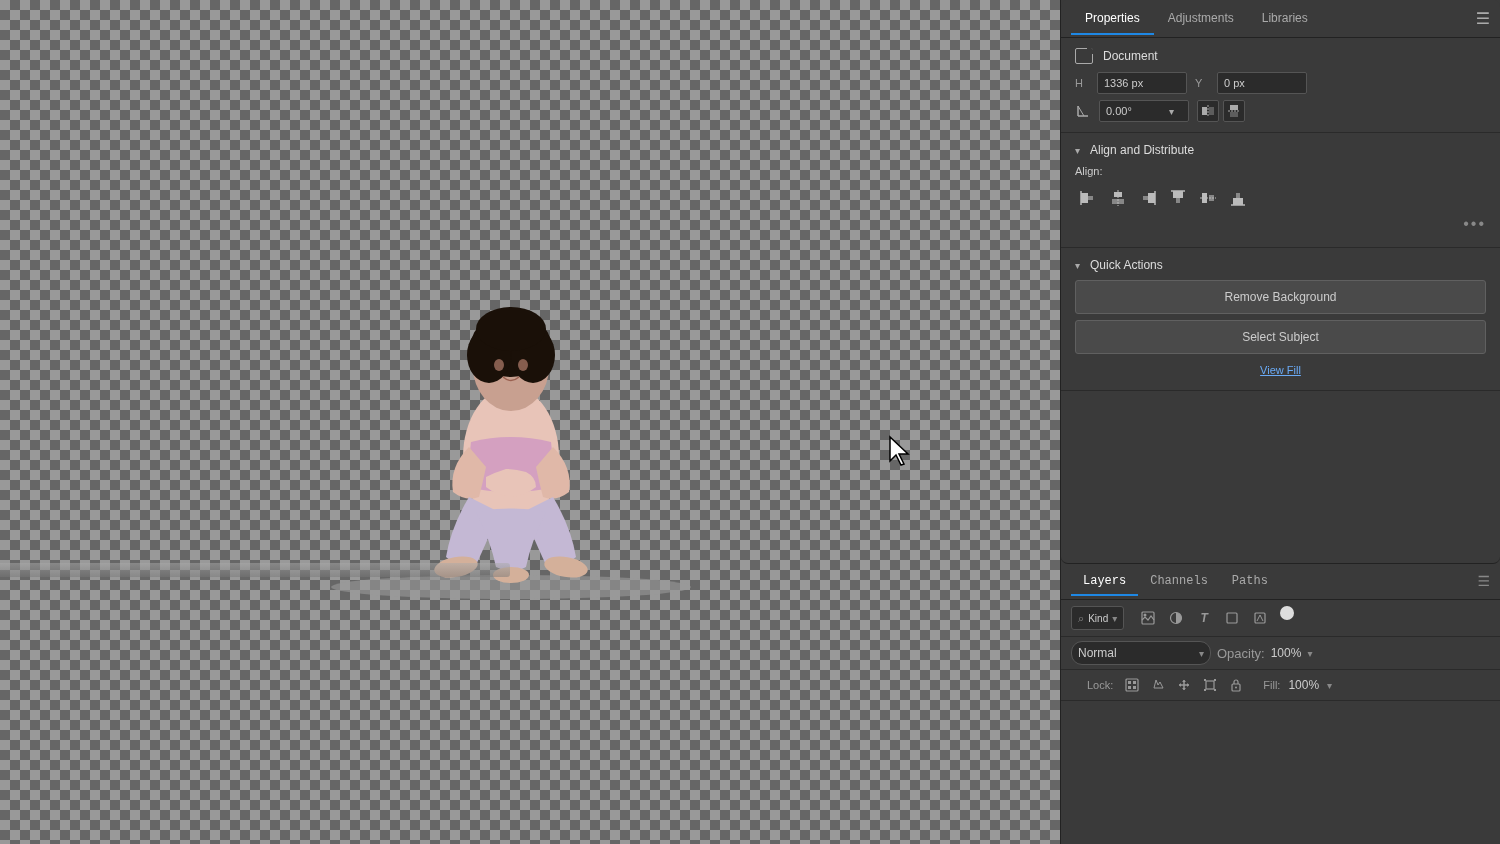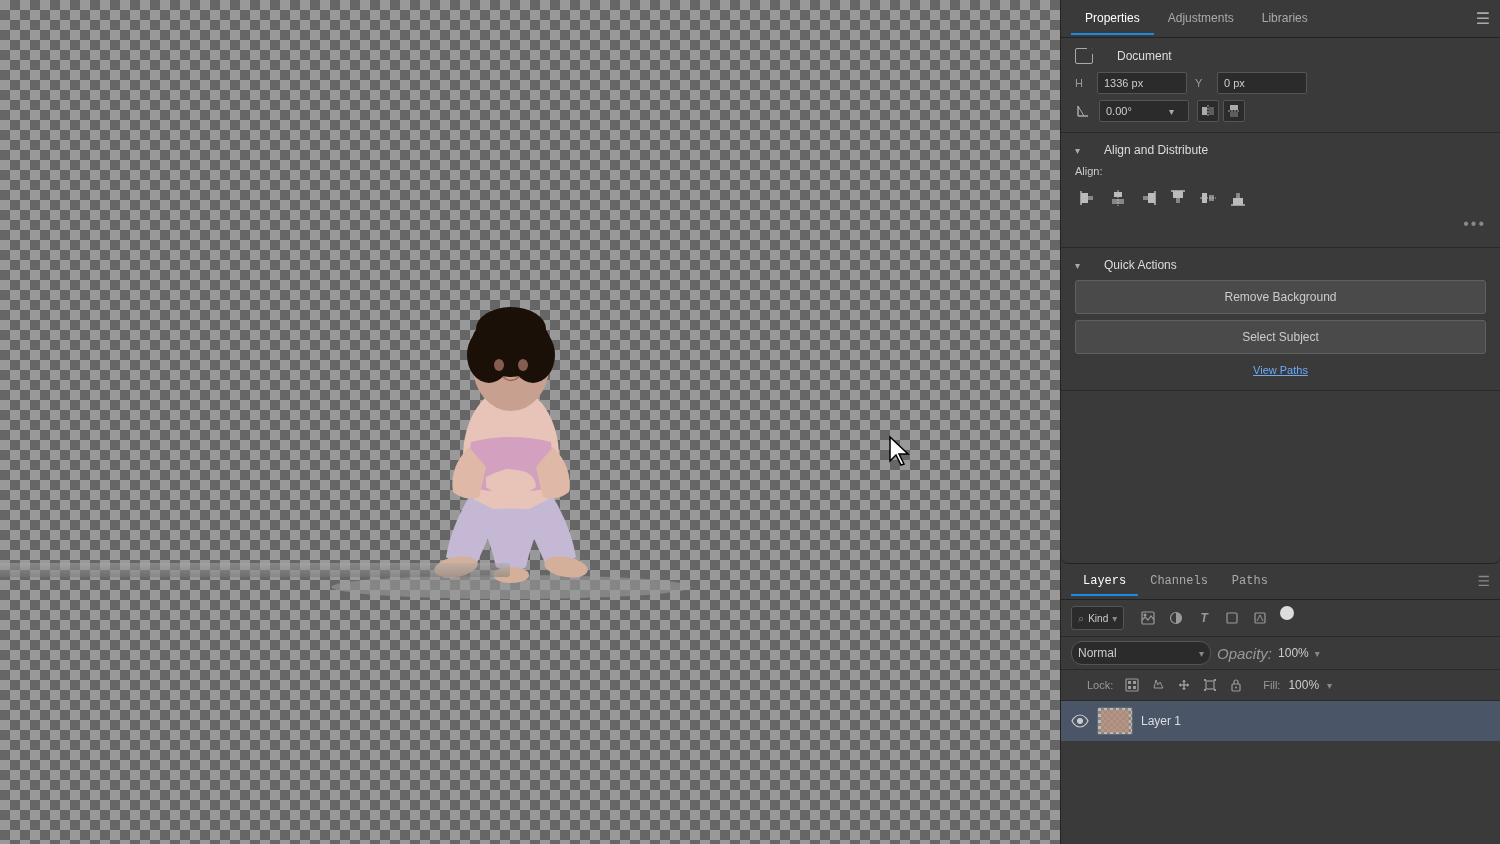--- a/index.html
+++ b/index.html
@@ -113,21 +113,21 @@
 
     
     .section {
       padding: 10px 14px;
       border-bottom: 1px solid #2a2a2a;
     }
 
     .section-header {
       display: flex;
       align-items: center;
-      gap: 24px;
+      gap: 10px;
       color: #ddd;
       font-size: 12px;
       font-weight: 500;
       margin-bottom: 8px;
       cursor: pointer;
       text-align: center;
     }
 
     .doc-icon {
       width: 18px;
@@ -435,22 +435,21 @@
       flex: 1;
     }
 
     .blend-chevron {
       color: #888;
       font-size: 10px;
     }
 
     .opacity-label {
       color: #999;
-      font-size: 15px;
-      font-style: italic;
+      font-size: 13px;
     }
 
     .opacity-value {
       color: #ccc;
       font-size: 12px;
     }
 
     .opacity-chevron {
       color: #888;
       font-size: 10px;
@@ -734,21 +733,21 @@
       <div class="more-dots">•••</div>
     </div>
 
     <div class="quick-actions-section">
       <div class="section-header">
         <span class="collapse-icon">▾</span>
         <span>Quick Actions</span>
       </div>
       <button class="qa-button">Remove Background</button>
       <button class="qa-button">Select Subject</button>
-      <a class="view-more-link">View Paths</a>
+      <a class="view-more-link">View Fill</a>
     </div>
 
   </div>
 
   <div class="layers-panel">
 
     <div class="layers-tabs">
       <div class="layers-tab active">Layers</div>
       <div class="layers-tab">Channels</div>
       <div class="layers-tab">Paths</div>
@@ -845,28 +844,15 @@
             <path d="M5 6 L5 4 A2 2 0 0 1 9 4 L9 6" stroke="#999" stroke-width="1.2" fill="none"></path>
             <circle cx="7" cy="9.5" r="1" fill="#999"></circle>
           </svg>
         </button>
       </div>
       <span class="fill-label">Fill:</span>
       <span class="fill-value">100%</span>
       <span class="fill-chevron">▾</span>
     </div>
 
-    <div class="layer-item">
-      <div class="layer-visibility">
-        <svg width="18" height="14" viewBox="0 0 18 14" fill="none">
-          <path d="M9 1 C4 1 1 7 1 7 C1 7 4 13 9 13 C14 13 17 7 17 7 C17 7 14 1 9 1 Z" stroke="#ccc" stroke-width="1.2" fill="none"></path>
-          <circle cx="9" cy="7" r="3" fill="#ccc"></circle>
-        </svg>
-      </div>
-      <div class="layer-thumbnail">
-        <div class="layer-thumb-checker"></div>
-        <div style="position:absolute;top:50%;left:50%;transform:translate(-50%,-50%);width:28px;height:22px;background:rgba(180,140,120,0.8);border-radius:1px;"></div>
-      </div>
-      <span class="layer-name">Layer 1</span>
-    </div>
 
   </div>
 </div>
 
 </body></html>

